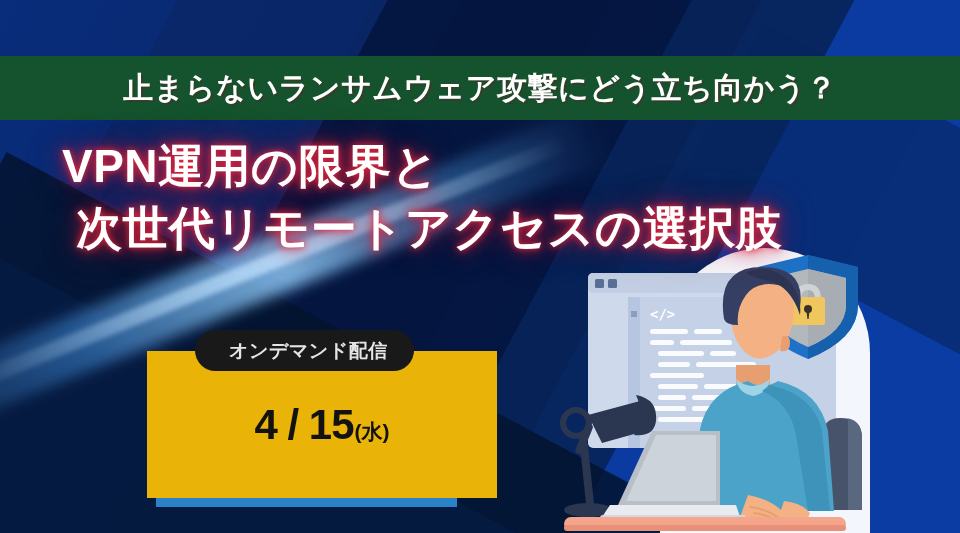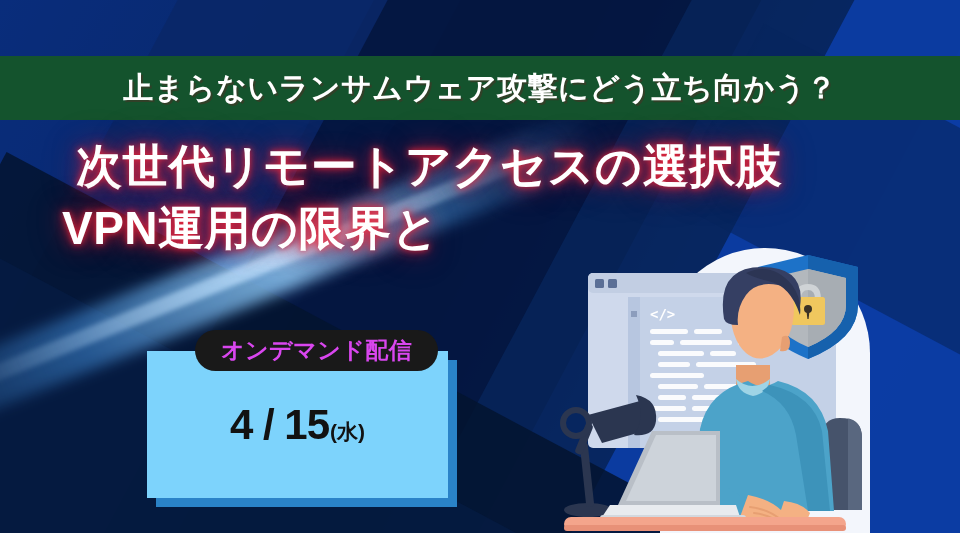--- a/index.html
+++ b/index.html
@@ -175,23 +175,23 @@
   .date-shadow {
     position: absolute;
     left: 9px;
     top: 9px;
     width: 301px;
     height: 147px;
     background: #2a83c8;
   }
   .date-card {
     position: relative;
-    width: 301px;
+    width: 350px;
     height: 147px;
-    background: #7dd3fc;
+    background: #eab308;
     display: flex;
     flex-direction: column;
     align-items: center;
     justify-content: center;
     gap: 10px;
   }
   .date-main {
     color: #121212;
     font-size: 42px;
     font-weight: 700;
@@ -224,25 +224,26 @@
     height: 41px;
     padding: 0 26px;
     border-radius: 21px;
     background: #191919;
     display: flex;
     align-items: center;
     justify-content: center;
     z-index: 5;
   }
   .ondemand-badge span {
-    color: #d946ef;
-    font-size: 23px;
+    color: #e5e5e5;
+    font-size: 19px;
     font-weight: 700;
     letter-spacing: .5px;
     white-space: nowrap;
+    margin-left: 8px;
   }
 
   
   .illo {
     position: absolute;
     right: 0;
     bottom: 0;
     width: 420px;
     height: 300px;
   }
@@ -372,22 +373,22 @@
         <rect x="24" y="292" width="282" height="6" rx="3" fill="#e89178"></rect>
       </g>
     </svg>
   </div>
 
   <div class="kicker">
     <div class="kicker-text">止まらないランサムウェア攻撃にどう立ち向かう？</div>
   </div>
 
   <div class="title-block">
+    <div class="title-line">VPN運用の限界と</div>
     <div class="title-line indent">次世代リモートアクセスの選択肢</div>
-    <div class="title-line">VPN運用の限界と</div>
   </div>
 
   <div class="date-wrap">
     <div class="date-shadow"></div>
     <div class="date-card">
       <div class="date-main">
         <span>4 / 15</span>
         <span class="date-dow">(水)</span>
       </div>
     </div>

